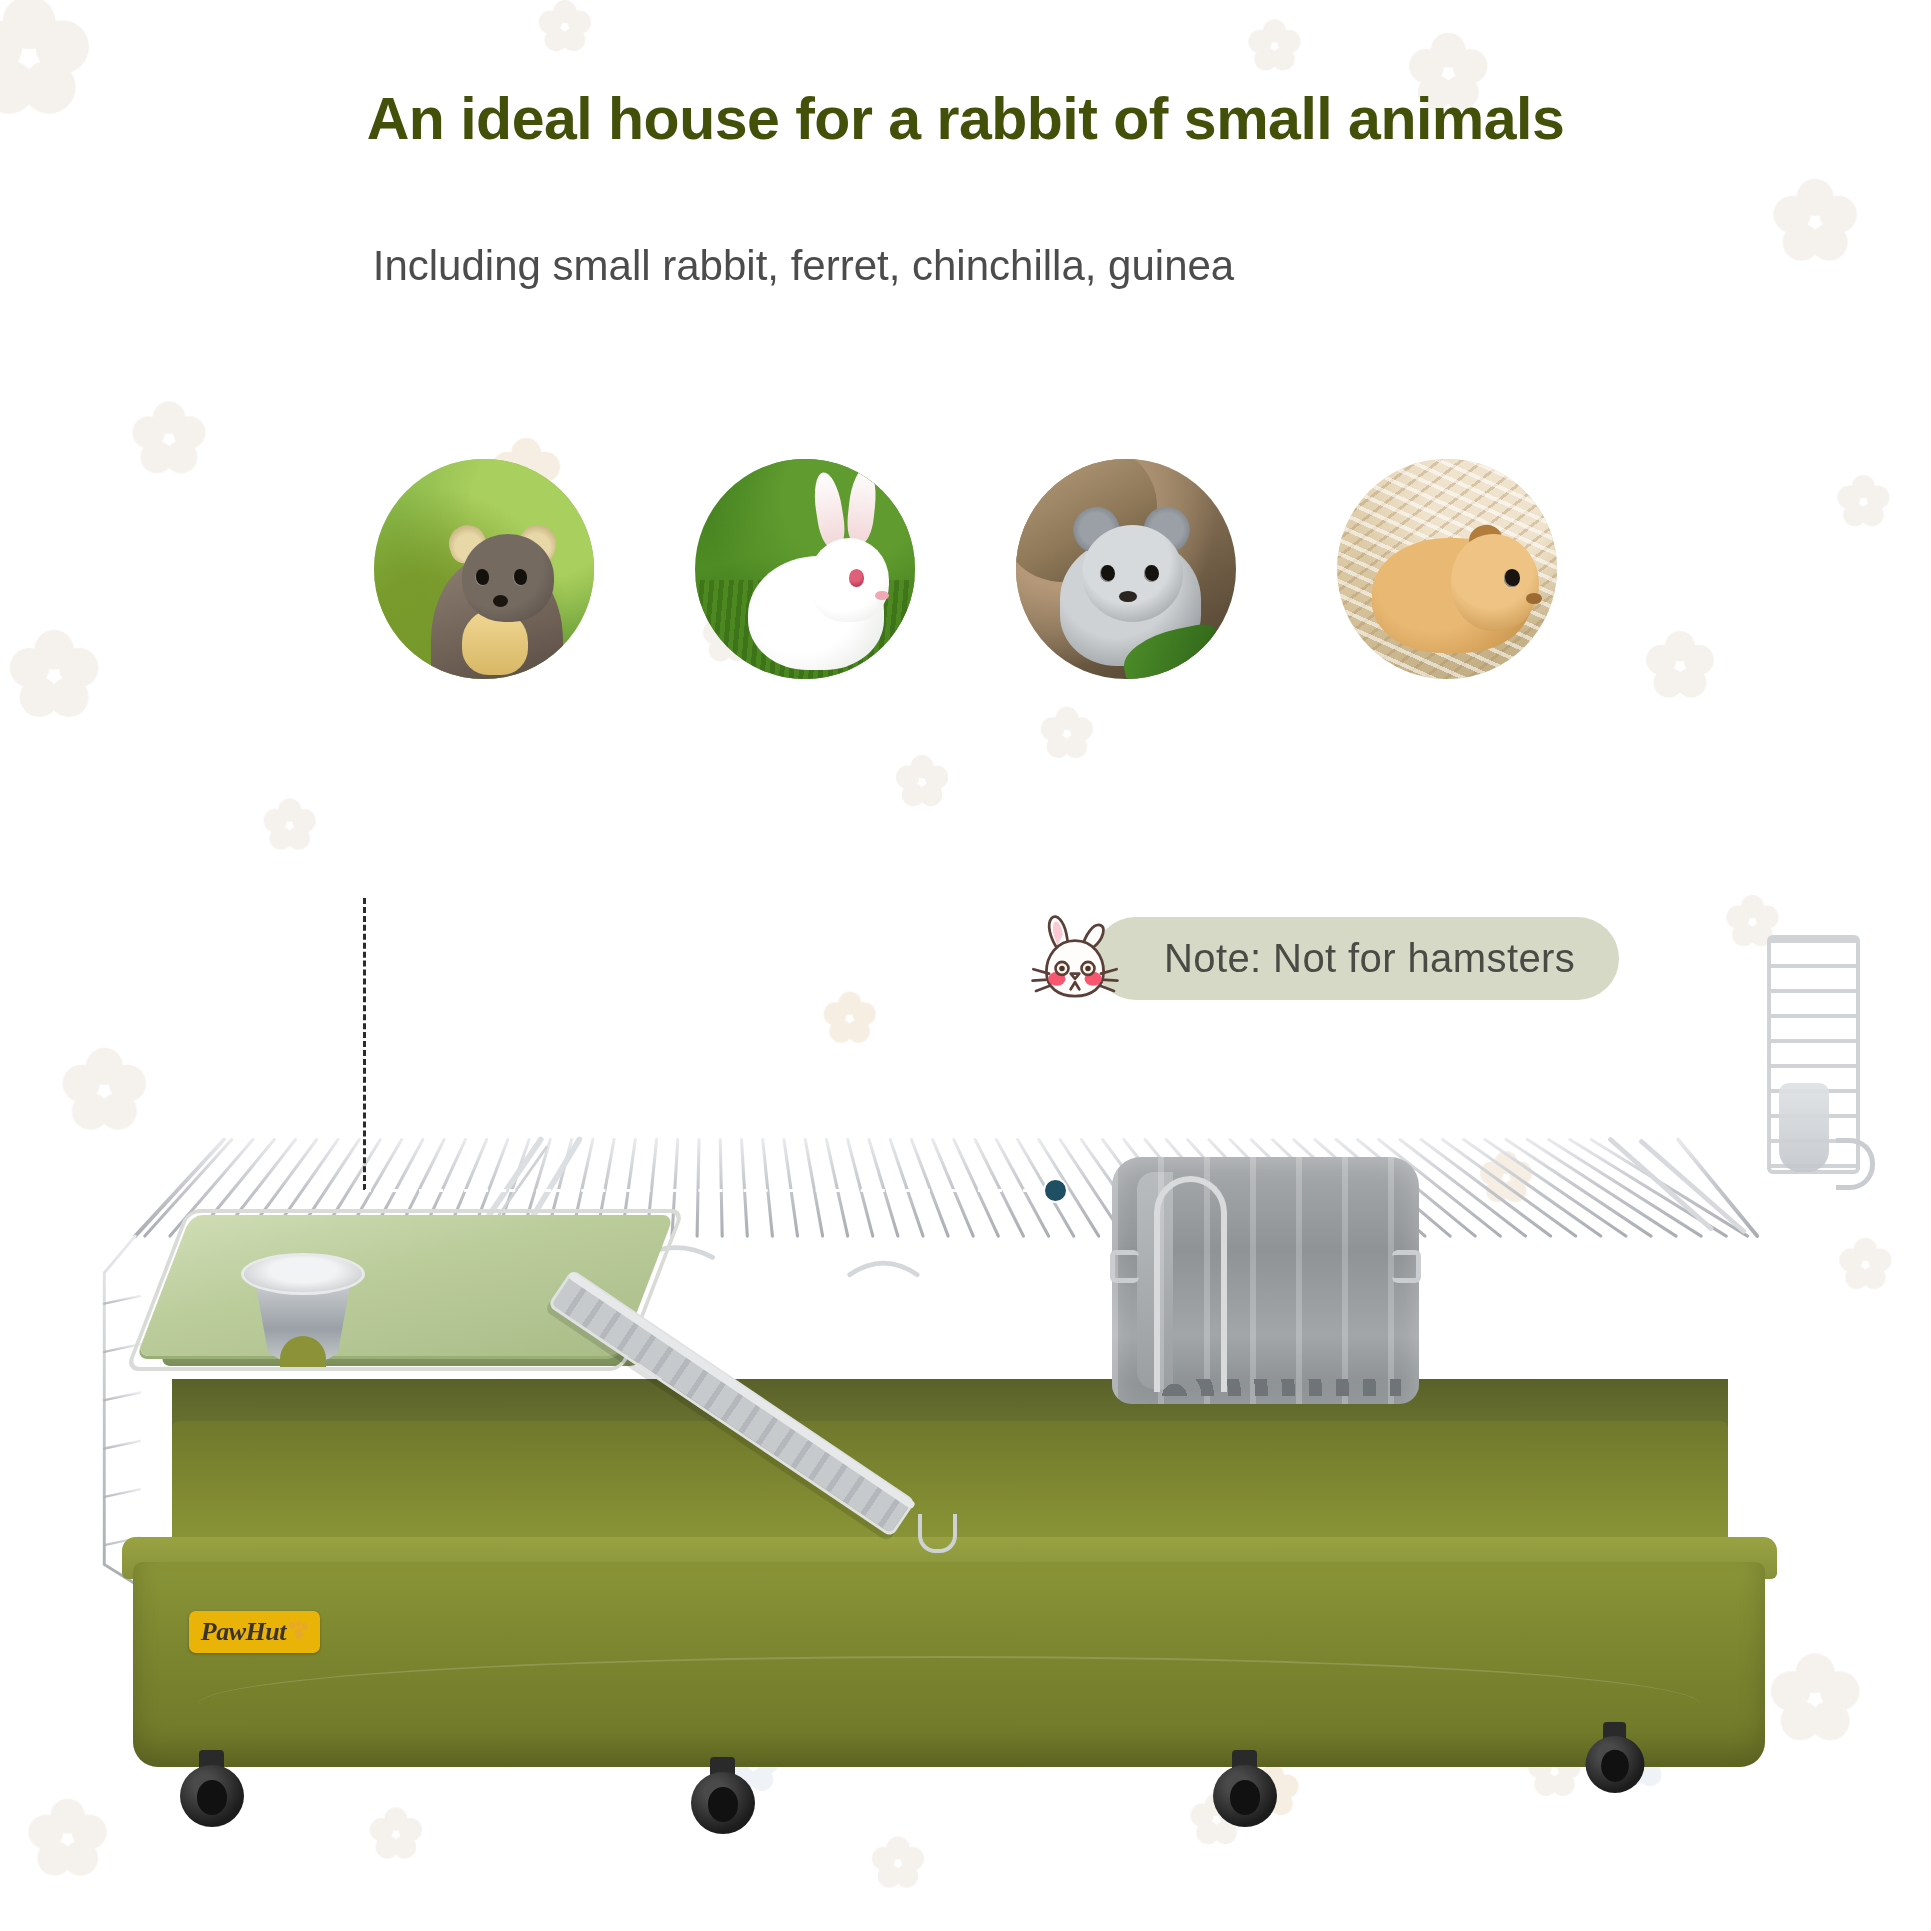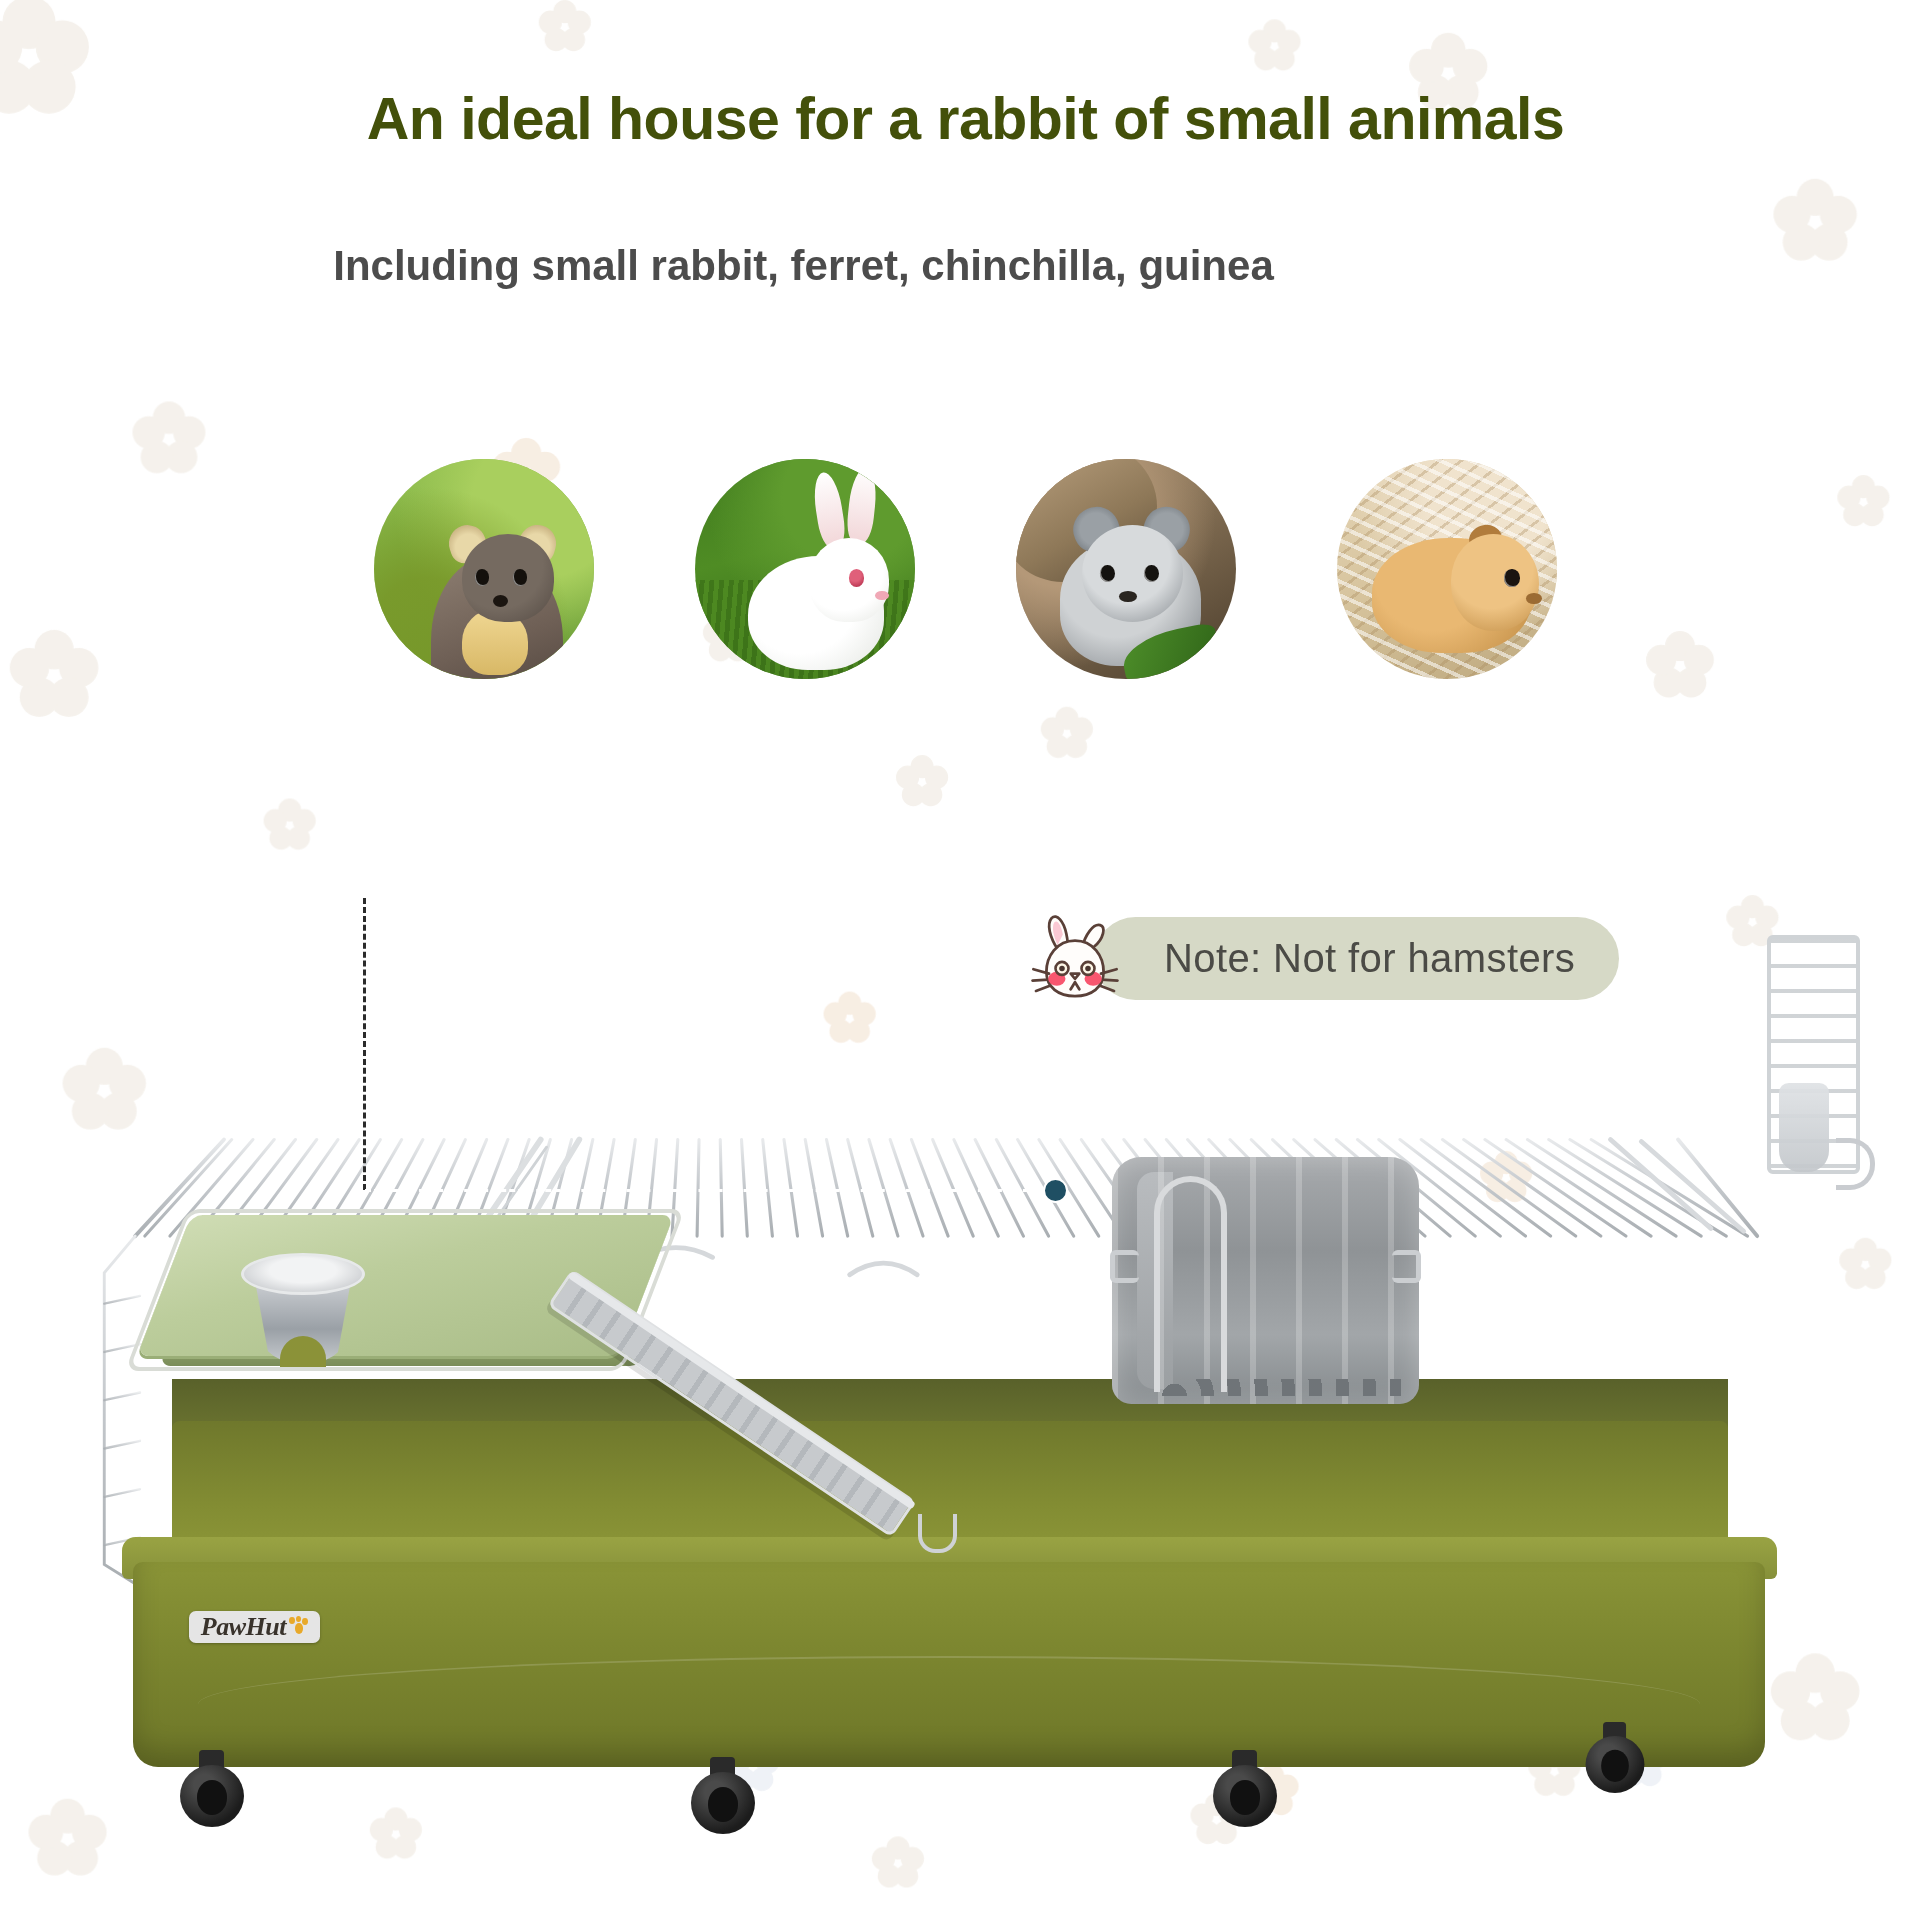--- a/index.html
+++ b/index.html
@@ -19,21 +19,21 @@
   .headline {
     position:absolute; top:85px; left:0; width:1931px;
     text-align:center;
     font-size:59px; font-weight:bold; letter-spacing:-0.5px;
     color:#43500A;
     z-index:5;
   }
   .subtitle {
     position:absolute; top:238px; left:0; width:1607px;
     text-align:center;
-    font-size:42px; font-weight:700; line-height:1.35;
+    font-size:42px; font-weight:400; line-height:1.35;
     color:#4C4C4C;
     z-index:5;
   }
   .subtitle .ln { display:block; }
 
   
   .circles {
     position:absolute; top:459px; left:0; width:1931px;
     display:flex; justify-content:center; gap:101px;
     z-index:5;
@@ -252,22 +252,22 @@
     border-radius:7.7px;
   }
   .base-back {
     position:absolute; left:172px; top:394px; width:1556px; height:58px;
     background:linear-gradient(180deg,#59612a 0%,#6c7530 100%);
   }
 
   
   .logo-plate {
     position:absolute; left:189px; top:626px;
-    width:131px; height:32px; border-radius:6.8px;
-    background:#e5e5e5;
+    width:131px; height:42px; border-radius:6.8px;
+    background:#eab308;
     display:flex; align-items:center; justify-content:center;
     box-shadow:0 1px 2.9px rgba(0,0,0,.28);
   }
   .logo-text {
     font-family:"Liberation Serif", serif;
     font-style:italic; font-weight:bold; font-size:26px;
     color:#39332c; letter-spacing:-0.5px;
   }
   .logo-paw { position:relative; width:19.3px; height:23px; margin-left:2.9px; }
   .logo-paw i {

